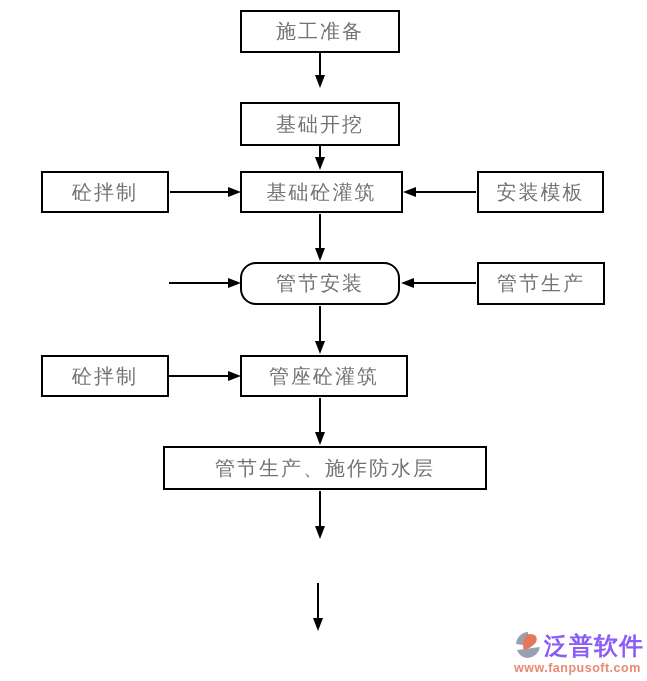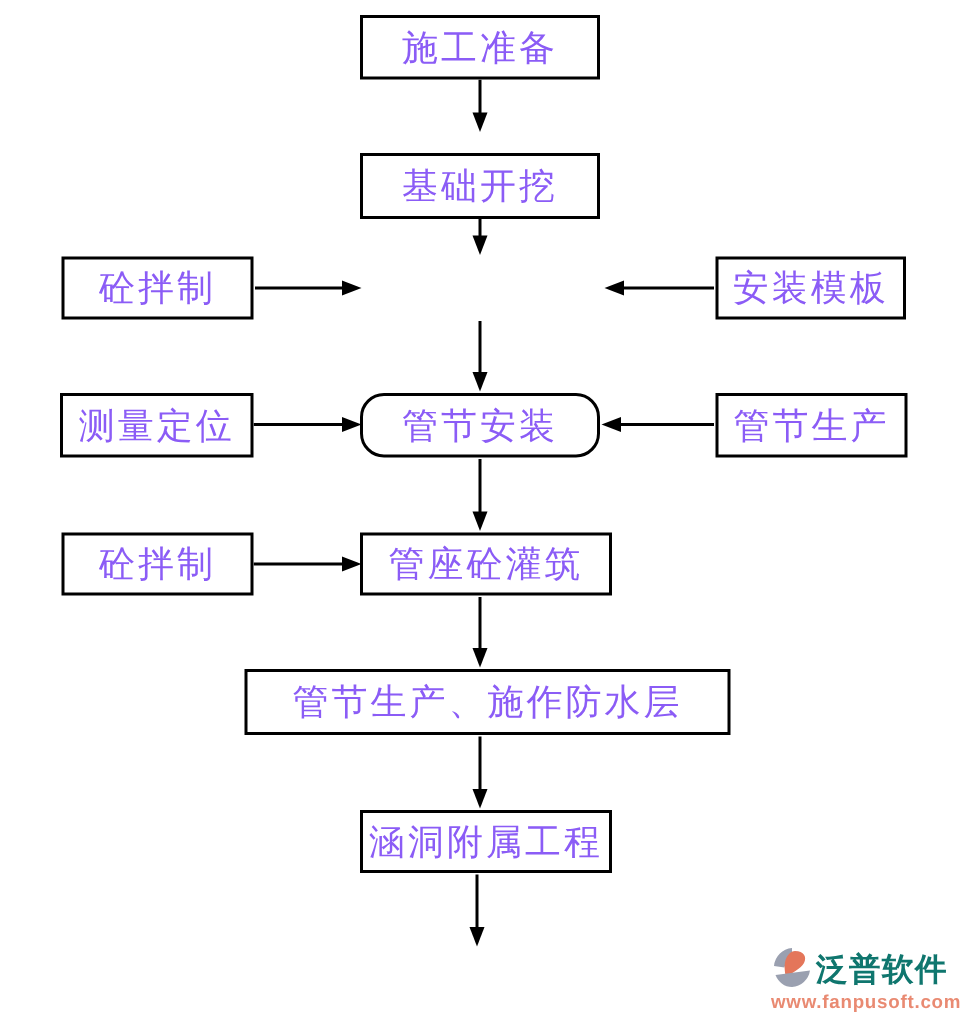--- a/index.html
+++ b/index.html
@@ -17,42 +17,42 @@
     left: 0; top: 0;
     width: 647px; height: 681px;
   }
   .box {
     position: absolute;
     border: 2px solid #000000;
     background: #ffffff;
     display: flex;
     align-items: center;
     justify-content: center;
-    font-size: 24px;
+    font-size: 20px;
     letter-spacing: 2px;
-    color: #8b5cf6;
+    color: #737373;
     white-space: nowrap;
   }
   .watermark {
     position: absolute;
     left: 514px;
     top: 630px;
     width: 133px;
     display: flex;
     flex-direction: column;
   }
   .wm-row {
     display: flex;
     align-items: center;
   }
   .wm-brand {
     font-family: "Liberation Sans", "DejaVu Sans", sans-serif;
-    font-size: 21px;
+    font-size: 24px;
     font-weight: bold;
-    color: #0f766e;
+    color: #8b5cf6;
     letter-spacing: 1px;
     line-height: 1;
   }
   .wm-url {
     font-family: "Liberation Sans", "DejaVu Sans", sans-serif;
     font-size: 12.5px;
     font-weight: bold;
     color: #e98a72;
     letter-spacing: 0.5px;
     margin-top: 0;
@@ -115,33 +115,32 @@
     <g>
       <line x1="414" y1="283" x2="476" y2="283" stroke="#000" stroke-width="2"></line>
       <polygon points="414,278 414,288 401,283" fill="#000"></polygon>
     </g>
   </svg>
 
   <div class="box" style="left:240px; top:10px;  width:160px; height:43px;">施工准备</div>
 
   <div class="box" style="left:240px; top:102px;  width:160px; height:44px;">基础开挖</div>
 
+  <div class="box" style="left:240px; top:171px; width:163px; height:42px;">基础砼灌筑</div>
 
   <div class="box" style="left:240px; top:262px; width:160px; height:43px;border-radius:16px;">管节安装</div>
 
   <div class="box" style="left:240px; top:355px; width:168px; height:42px;text-align:center;">管座砼灌筑</div>
 
   <div class="box" style="left:163px; top:446px; width:324px; height:44px;">管节生产、施作防水层</div>
 
-  <div class="box" style="left:240px; top:540px; width:168px; height:42px;">涵洞附属工程</div>
 
 
   <div class="box" style="left:41px; top:171px; width:128px; height:42px;">砼拌制</div>
 
-  <div class="box" style="left:40px; top:262px; width:129px; height:43px;">测量定位</div>
 
   <div class="box" style="left:41px; top:355px; width:128px; height:42px;">砼拌制</div>
 
   <div class="box" style="left:477px; top:262px; width:128px; height:43px;">管节生产</div>
 
   <div class="box" style="left:477px; top:171px; width:127px; height:42px;">安装模板</div>
 
   <div class="watermark">
     <div class="wm-row">
       <svg width="30" height="32" viewBox="0 0 30 32">

